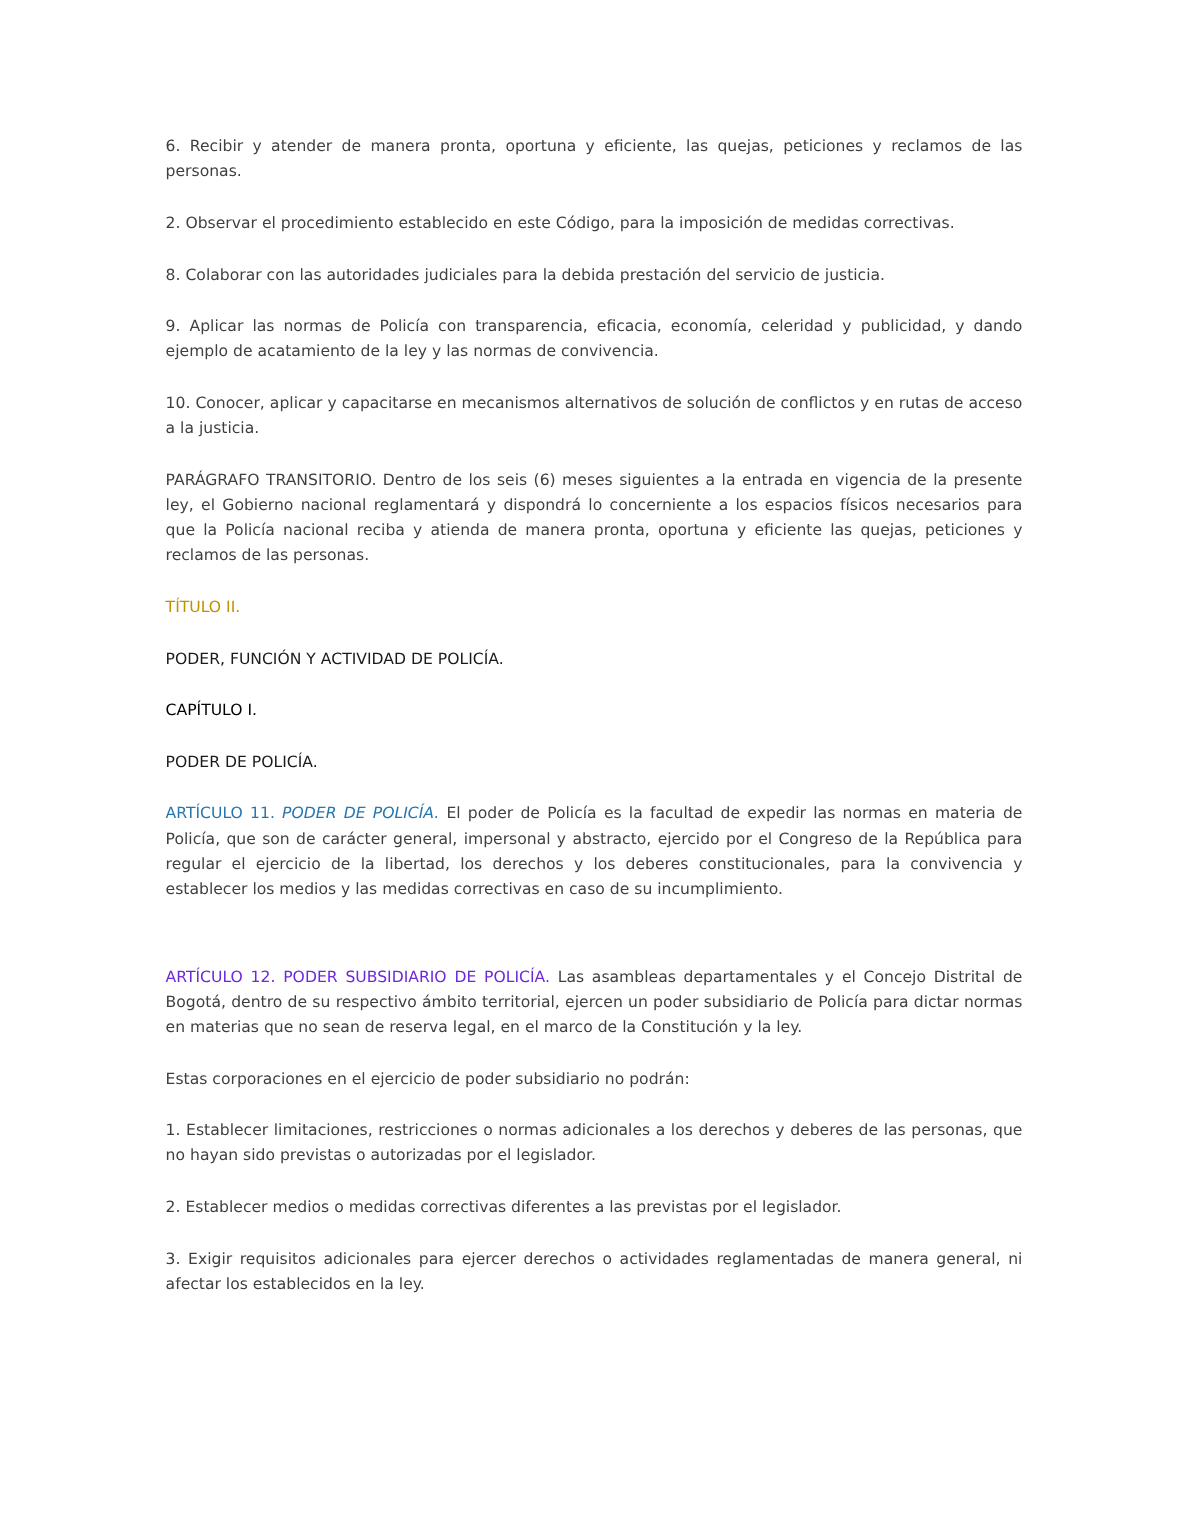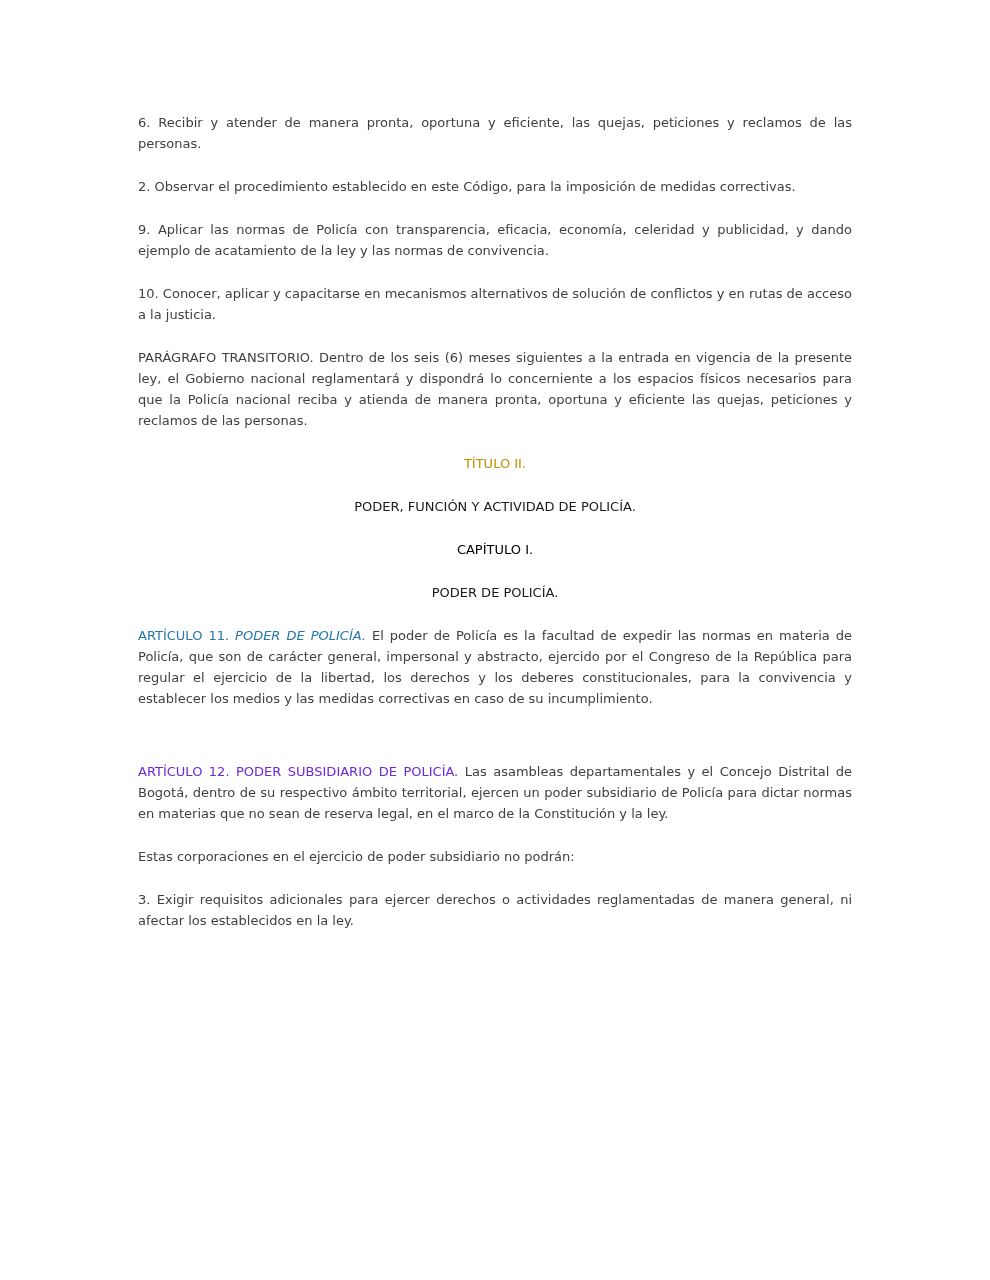--- a/index.html
+++ b/index.html
@@ -22,43 +22,45 @@
   }
   .doc-content p {
     margin: 0 0 22px 0;
     font-size: 13px;
     line-height: 21px;
   }
   .doc-content p.paragraph {
     text-align: justify;
   }
   .doc-content p.heading {
-    text-align: center;
     font-weight: bold;
   }
   .doc-content .spacer {
     height: 30px;
     margin: 0;
   }
   .run-bold { font-weight: normal; }
   .run-italic { font-style: italic; }
 </style>
 </head>
 <body>
 
 <div class="page">
   <div class="doc-content">
       <p class="paragraph"><span>6. Recibir y atender de manera pronta, oportuna y eficiente, las quejas, peticiones y reclamos de las personas.</span></p>
       <p class="paragraph"><span>2. Observar el procedimiento establecido en este Código, para la imposición de medidas correctivas.</span></p>
+      <p class="paragraph"><span>8. Colaborar con las autoridades judiciales para la debida prestación del servicio de justicia.</span></p>
       <p class="paragraph"><span>9. Aplicar las normas de Policía con transparencia, eficacia, economía, celeridad y publicidad, y dando ejemplo de acatamiento de la ley y las normas de convivencia.</span></p>
       <p class="paragraph"><span>10. Conocer, aplicar y capacitarse en mecanismos alternativos de solución de conflictos y en rutas de acceso a la justicia.</span></p>
       <p class="paragraph"><span class="run-bold">PARÁGRAFO TRANSITORIO. </span><span>Dentro de los seis (6) meses siguientes a la entrada en vigencia de la presente ley, el Gobierno nacional reglamentará y dispondrá lo concerniente a los espacios físicos necesarios para que la Policía nacional reciba y atienda de manera pronta, oportuna y eficiente las quejas, peticiones y reclamos de las personas.</span></p>
       <p class="heading"><span class="run-bold" style="color: rgb(191, 144, 0);">TÍTULO II.</span></p>
       <p class="heading"><span class="run-bold" style="color: rgb(26, 26, 26);">PODER, FUNCIÓN Y ACTIVIDAD DE POLICÍA.</span></p>
       <p class="heading"><span class="run-bold" style="color: #000000;">CAPÍTULO I.</span></p>
       <p class="heading"><span class="run-bold" style="color: rgb(26, 26, 26);">PODER DE POLICÍA.</span></p>
       <p class="paragraph"><span class="run-bold" style="color: rgb(37, 118, 174);">ARTÍCULO 11. </span><span class="run-bold run-italic" style="color: rgb(37, 118, 174);">PODER DE POLICÍA. </span><span>El poder de Policía es la facultad de expedir las normas en materia de Policía, que son de carácter general, impersonal y abstracto, ejercido por el Congreso de la República para regular el ejercicio de la libertad, los derechos y los deberes constitucionales, para la convivencia y establecer los medios y las medidas correctivas en caso de su incumplimiento.</span></p>
       <div class="spacer"></div>
       <p class="paragraph"><span class="run-bold" style="color: #6d28d9;">ARTÍCULO 12. PODER SUBSIDIARIO DE POLICÍA. </span><span>Las asambleas departamentales y el Concejo Distrital de Bogotá, dentro de su respectivo ámbito territorial, ejercen un poder subsidiario de Policía para dictar normas en materias que no sean de reserva legal, en el marco de la Constitución y la ley.</span></p>
       <p class="paragraph"><span>Estas corporaciones en el ejercicio de poder subsidiario no podrán:</span></p>
+      <p class="paragraph"><span>1. Establecer limitaciones, restricciones o normas adicionales a los derechos y deberes de las personas, que no hayan sido previstas o autorizadas por el legislador.</span></p>
+      <p class="paragraph"><span>2. Establecer medios o medidas correctivas diferentes a las previstas por el legislador.</span></p>
       <p class="paragraph"><span>3. Exigir requisitos adicionales para ejercer derechos o actividades reglamentadas de manera general, ni afectar los establecidos en la ley.</span></p>
     </div>
 </div>
 
 </body></html>

